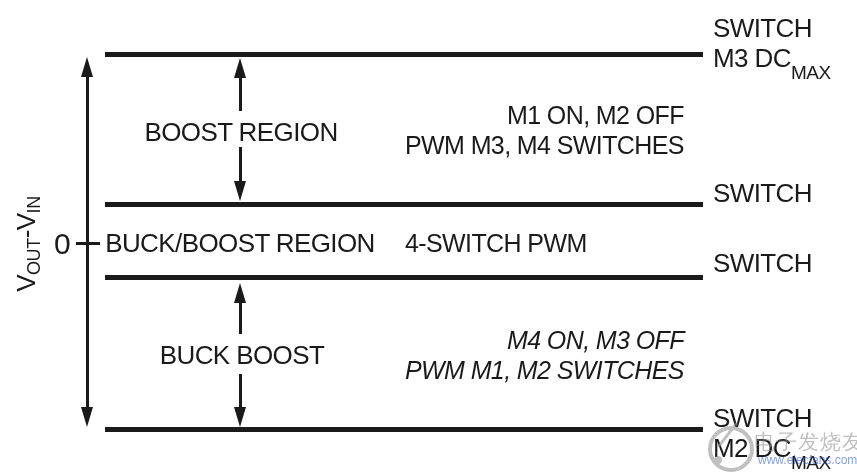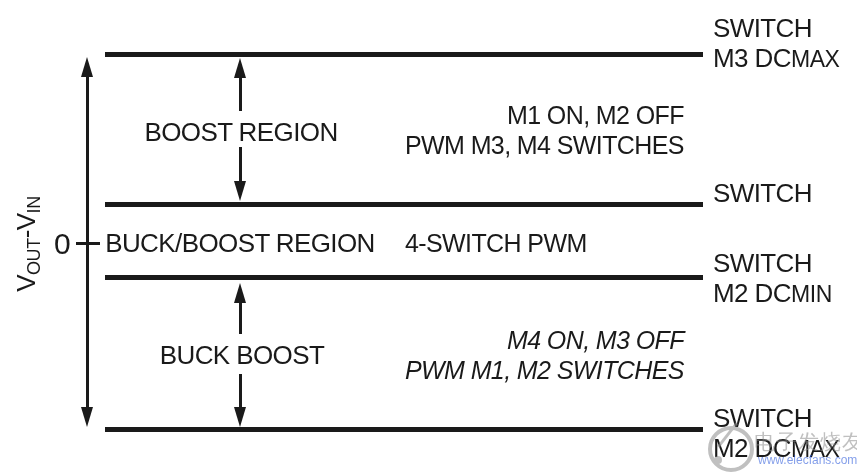--- a/index.html
+++ b/index.html
@@ -14,21 +14,21 @@
   
   .ah-up, .ah-down { position:absolute; width:0; height:0;
     border-left:6px solid transparent; border-right:6px solid transparent; }
   .ah-up   { border-bottom:20px solid #1a1a1a; }
   .ah-down { border-top:20px solid #1a1a1a; }
   
   .label { position:absolute; font-size:26px; letter-spacing:-0.6px; white-space:nowrap; }
   .centered { transform:translateX(-50%); }
   .desc { position:absolute; font-size:25px; line-height:30px; letter-spacing:-0.6px; white-space:nowrap;text-align:right; }
   .thr { position:absolute; left:713px; font-size:26px; line-height:30px; letter-spacing:-0.6px; white-space:nowrap; }
-  .sub { font-size:23px; position:relative; top:0; letter-spacing:-0.4px; }
+  .sub { font-size:19px; position:relative; top:12px; letter-spacing:-0.4px; }
   .zero { position:absolute; left:54px; top:227px; font-size:30px; letter-spacing:0; }
   .tick { position:absolute; left:76px; top:242px; width:24px; height:3px; background:#1a1a1a; }
   .ylabel {
     position:absolute; left:26px; top:244px; font-size:26px; letter-spacing:-0.6px;
     white-space:nowrap; transform:translate(-50%,-50%) rotate(-90deg);
   }
   .ylabel .sub { font-size:18px; top:5px; }
   
   .watermark { position:absolute; left:706px; top:424px; width:150px; height:52px; opacity:0.55; }
   .wm-circle { position:absolute; left:2px; top:2px; width:38px; height:38px;
@@ -88,21 +88,20 @@
 
   <div class="thr" style="top:13px;">
     <div>SWITCH</div>
     <div><span>M3 DC</span><span class="sub">MAX</span></div>
   </div>
   <div class="thr" style="top:178px;">
     <div>SWITCH</div>
   </div>
   <div class="thr" style="top:248px;">
     <div>SWITCH</div>
-    <div><span>M2 DC</span><span class="sub">MIN</span></div>
   </div>
   <div class="thr" style="top:403px;">
     <div>SWITCH</div>
     <div><span>M2 DC</span><span class="sub">MAX</span></div>
   </div>
 
   <div class="watermark">
     <span class="wm-circle"></span>
     <span class="wm-line"></span>
     <span class="wm-dot"></span>

